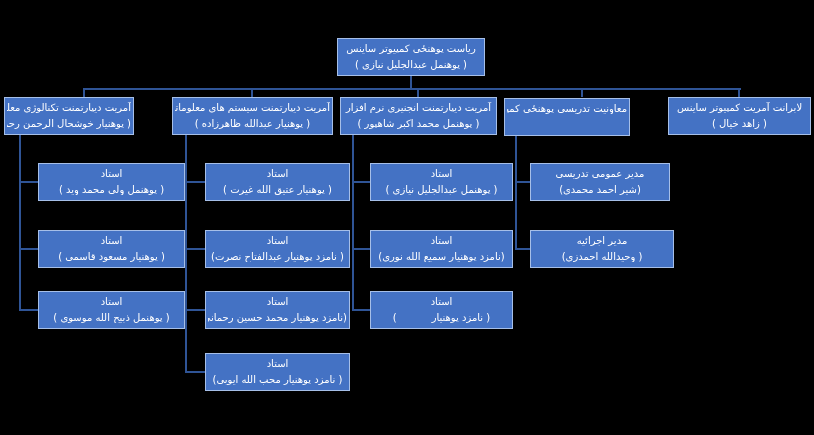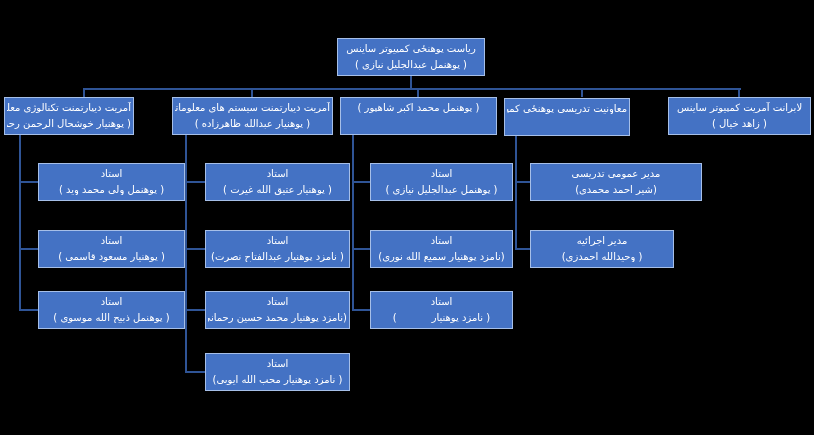--- a/index.html
+++ b/index.html
@@ -69,20 +69,21 @@
 
   <div class="node" style="left:4px;top:97px;width:130px">
     <div class="node-title">آمریت دیپارتمنت تکنالوژی معلوماتی</div>
     <div class="node-name">( پوهنیار خوشحال الرحمن رحمانی )</div>
   </div>
   <div class="node" style="left:172px;top:97px;width:161px">
     <div class="node-title">آمریت دیپارتمنت سیستم های معلوماتی</div>
     <div class="node-name">( پوهنیار عبدالله ظاهرزاده )</div>
   </div>
   <div class="node" style="left:340px;top:97px;width:157px">
+    <div class="node-title">آمریت دیپارتمنت انجنیری نرم افزار</div>
     <div class="node-name">( پوهنمل محمد اکبر شاهپور )</div>
   </div>
   <div class="node" style="left:504px;top:98px;width:126px">
     <div class="node-title">معاونیت تدریسی پوهنځی کمپیوتر</div>
   </div>
   <div class="node" style="left:668px;top:97px;width:143px">
     <div class="node-title">لابرانت آمریت کمپیوتر ساینس</div>
     <div class="node-name">( زاهد خیال )</div>
   </div>
 
@@ -122,21 +123,21 @@
   </div>
   <div class="node" style="left:370px;top:230px;width:143px">
     <div class="node-title">استاد</div>
     <div class="node-name">(نامزد پوهنیار سمیع الله نوری)</div>
   </div>
   <div class="node" style="left:370px;top:291px;width:143px">
     <div class="node-title">استاد</div>
     <div class="node-name">( نامزد پوهنیار&nbsp;&nbsp;&nbsp;&nbsp;&nbsp;&nbsp;&nbsp;&nbsp;&nbsp;&nbsp; )</div>
   </div>
 
-  <div class="node" style="left:530px;top:163px;width:172px">
+  <div class="node" style="left:530px;top:163px;width:140px">
     <div class="node-title">مدیر عمومی تدریسی</div>
     <div class="node-name">(شیر احمد محمدی)</div>
   </div>
   <div class="node" style="left:530px;top:230px;width:144px">
     <div class="node-title">مدیر اجرائیه</div>
     <div class="node-name">( وحیدالله احمدزی)</div>
   </div>
 
 </div>
 

